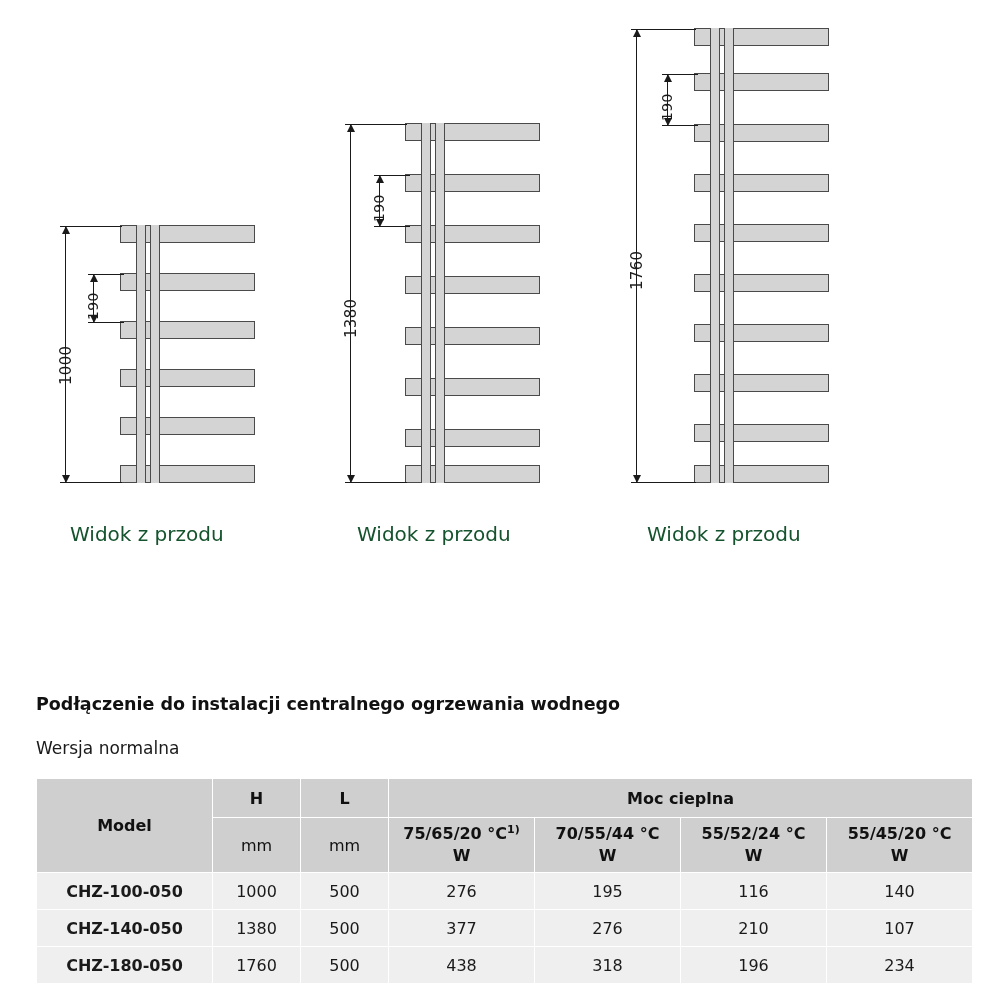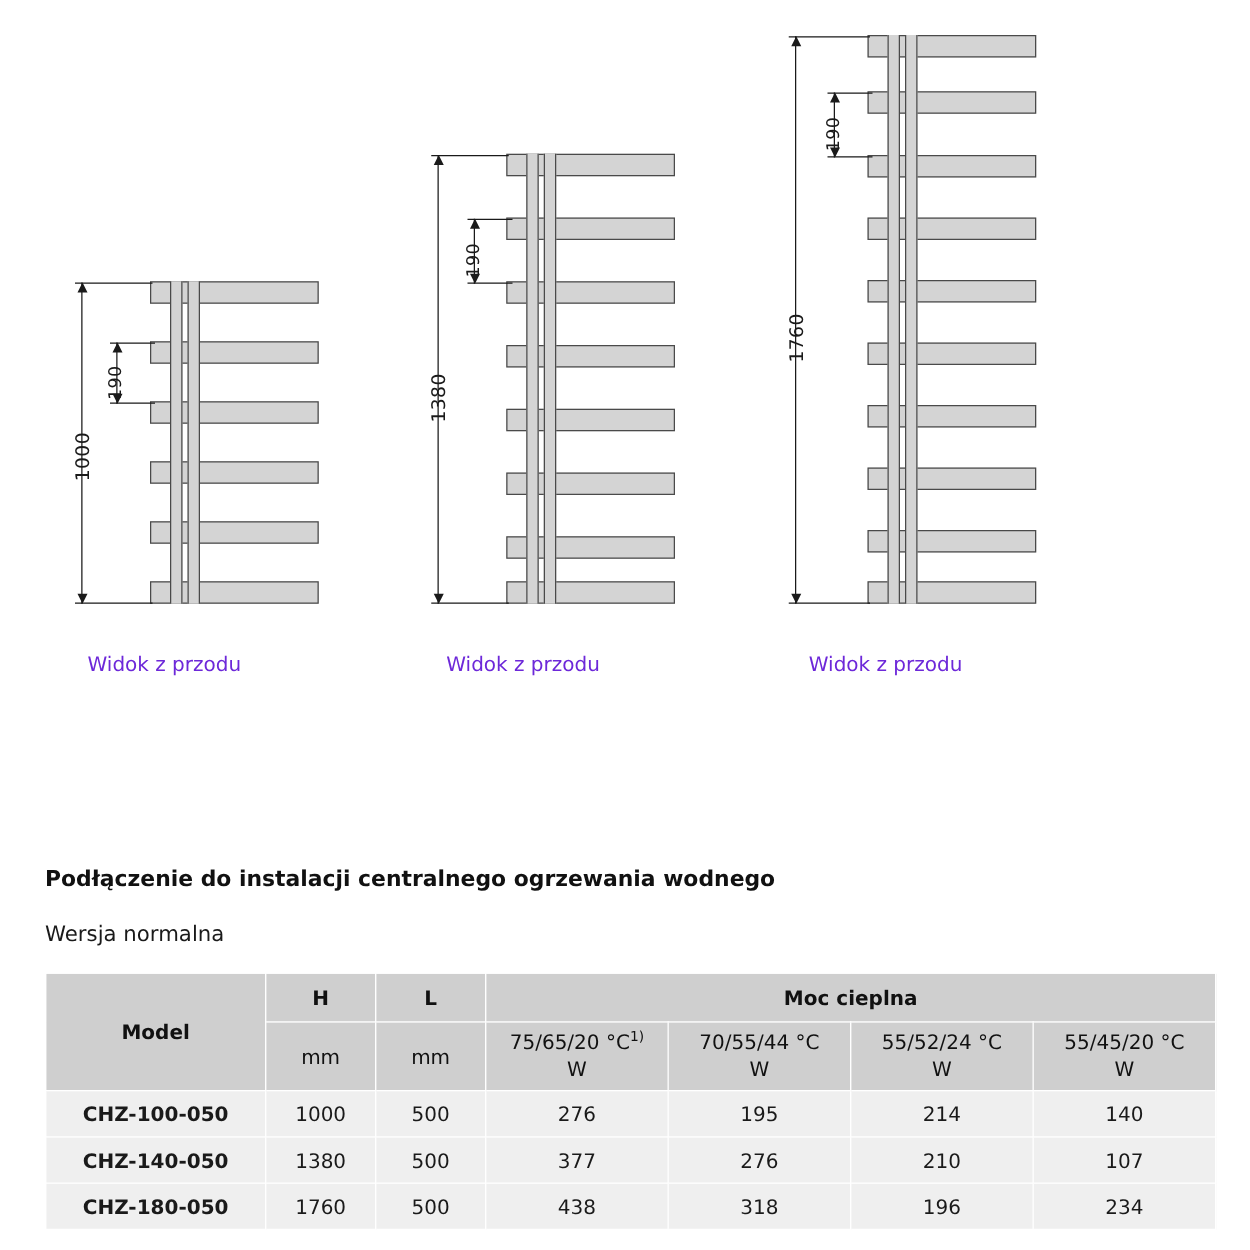--- a/index.html
+++ b/index.html
@@ -71,22 +71,22 @@
     transform-origin: 0 0;
     transform: rotate(-90deg);
     white-space: nowrap;
   }
   .vlabel.small {
     font-size: 14px;
   }
 
   .caption {
     position: absolute;
-    font-size: 16px;
-    color: #6d28d9;
+    font-size: 20px;
+    color: #14532d;
     white-space: nowrap;
   }
 
   .note {
     position: absolute;
     font-size: 17px;
     color: #1a1a1a;
     white-space: nowrap;
   }
 
@@ -125,21 +125,21 @@
     vertical-align: middle;
     padding: 0;
   }
   table.spec thead th {
     background: #cfcfcf;
     font-weight: bold;
     color: #111;
     height: 38px;
   }
   table.spec thead th.sub {
-    font-weight: normal;
+    font-weight: bold;
     height: 54px;
     line-height: 1.35;
   }
   table.spec thead th.unit {
     font-weight: normal;
     height: 54px;
   }
   table.spec tbody td {
     background: #efefef;
     height: 36px;
@@ -294,21 +294,21 @@
       </th>
     </tr>
   </thead>
   <tbody>
     <tr>
       <td class="model">CHZ-100-050</td>
       <td>1000</td>
       <td>500</td>
       <td>276</td>
       <td>195</td>
-      <td>214</td>
+      <td>116</td>
       <td>140</td>
     </tr>
     <tr>
       <td class="model">CHZ-140-050</td>
       <td>1380</td>
       <td>500</td>
       <td>377</td>
       <td>276</td>
       <td>210</td>
       <td>107</td>

